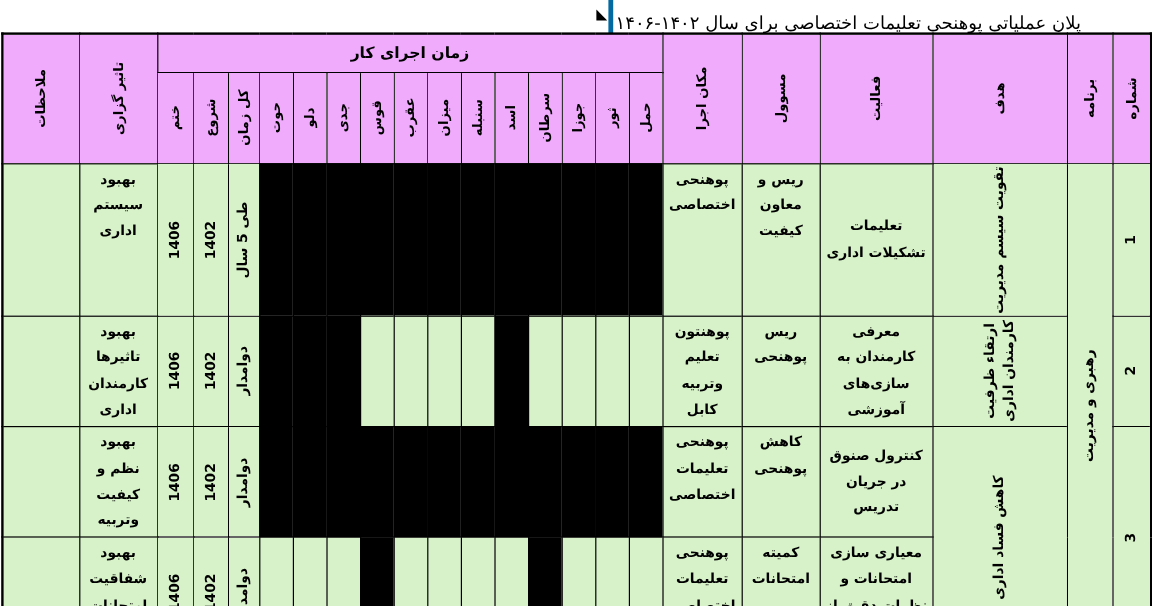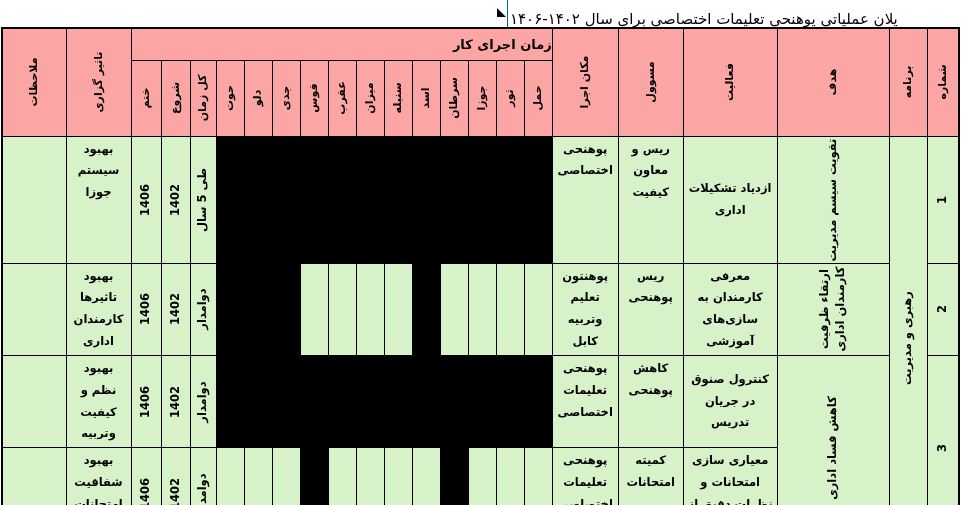--- a/index.html
+++ b/index.html
@@ -2,38 +2,38 @@
 <html lang="fa" dir="rtl"><head>
 <meta charset="utf-8">
 <style>
   html,body{margin:0;padding:0;background:#fff;}
   body{width:962px;height:505px;font-family:"DejaVu Sans",sans-serif;}
   .page{position:relative;width:962px;height:505px;overflow:hidden;background:#fff;}
 
   
   .titlebar{
     position:absolute;top:0;left:507px;right:1px;height:38px;
-    border-left:1px solid #0369a1;
+    border-left:4px solid #0369a1;
     display:flex;align-items:center;justify-content:flex-end;
     direction:rtl;font-size:15px;color:#000;padding-left:2px;
   }
   .corner-marker{
     position:absolute;left:497px;top:8px;width:0;height:0;
     border-bottom:9px solid #000;border-right:9px solid transparent;
   }
 
   
   table{
     position:absolute;top:27px;left:1px;
     border-collapse:collapse;table-layout:fixed;width:958px;
     direction:rtl;
   }
   th,td{border:1px solid #000;padding:0;text-align:center;vertical-align:middle;color:#000;overflow:visible;}
   table{border:2px solid #000;}
-  thead th{background:#fca5a5;font-weight:bold;font-size:11px;text-align:right;}
+  thead th{background:#f0abfc;font-weight:bold;font-size:11px;}
   th.group{font-size:13px;}
   tbody td{background:#D7F2C8;font-weight:bold;font-size:11.5px;line-height:1.9;}
   tbody td.htxt{padding:2px 3px;}
   td.top{vertical-align:top;padding-top:5px;}
   td.filled{background:#000;}
 
   
   .v{position:relative;}
   .v .vt{
     position:absolute;left:50%;top:50%;
@@ -159,21 +159,21 @@
       <tr style="height:127px">
         <td class="v">
             <span class="vt">1</span>
           </td>
         <td class="v" rowspan="4">
             <span class="vt">رهبری و مدیریت</span>
           </td>
         <td class="v">
             <span class="vt">تقویت سیسم مدیریت</span>
           </td>
-        <td class="htxt">ازدیاد تشکیلات اداری</td>
+        <td class="htxt">تعلیمات تشکیلات اداری</td>
         <td class="htxt top">ریس و معاون کیفیت</td>
         <td class="htxt top">پوهنحی اختصاصی</td>
         <td class="filled"></td>
         <td class="filled"></td>
         <td class="filled"></td>
         <td class="filled"></td>
         <td class="filled"></td>
         <td class="filled"></td>
         <td class="filled"></td>
         <td class="filled"></td>
@@ -183,21 +183,21 @@
         <td class="filled"></td>
         <td class="v">
             <span class="vt">طی 5 سال</span>
           </td>
         <td class="v">
             <span class="vt">1402</span>
           </td>
         <td class="v">
             <span class="vt">1406</span>
           </td>
-        <td class="htxt top">بهبود سیستم جوزا</td>
+        <td class="htxt top">بهبود سیستم اداری</td>
         <td></td>
       </tr>
 
       <tr style="height:86px">
         <td class="v">
             <span class="vt">2</span>
           </td>
         <td class="v">
             <span class="vt wrap2">ارتقاء ظرفیت کارمندان اداری</span>
           </td>

